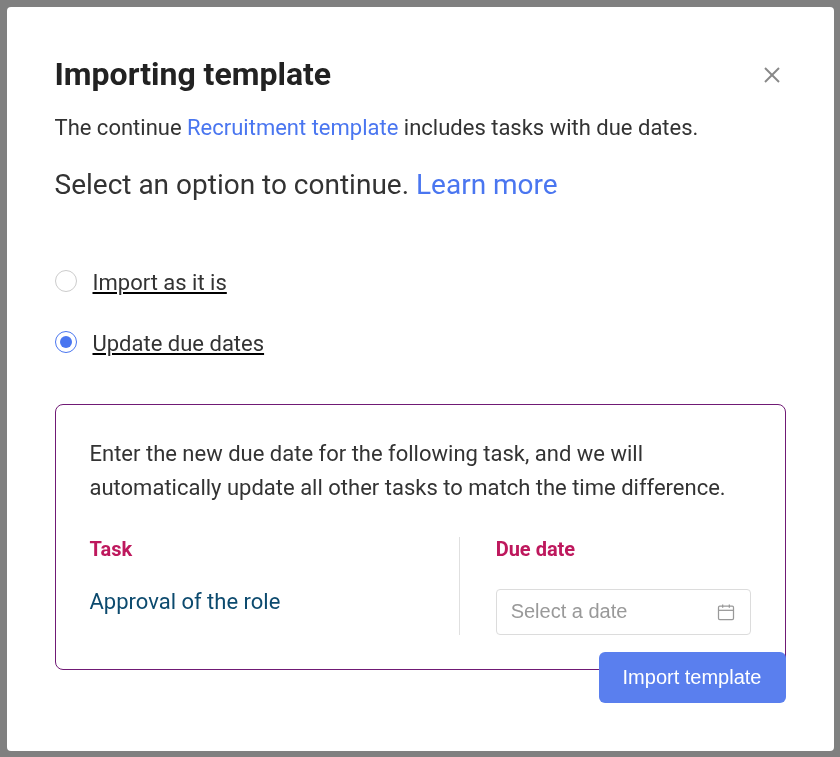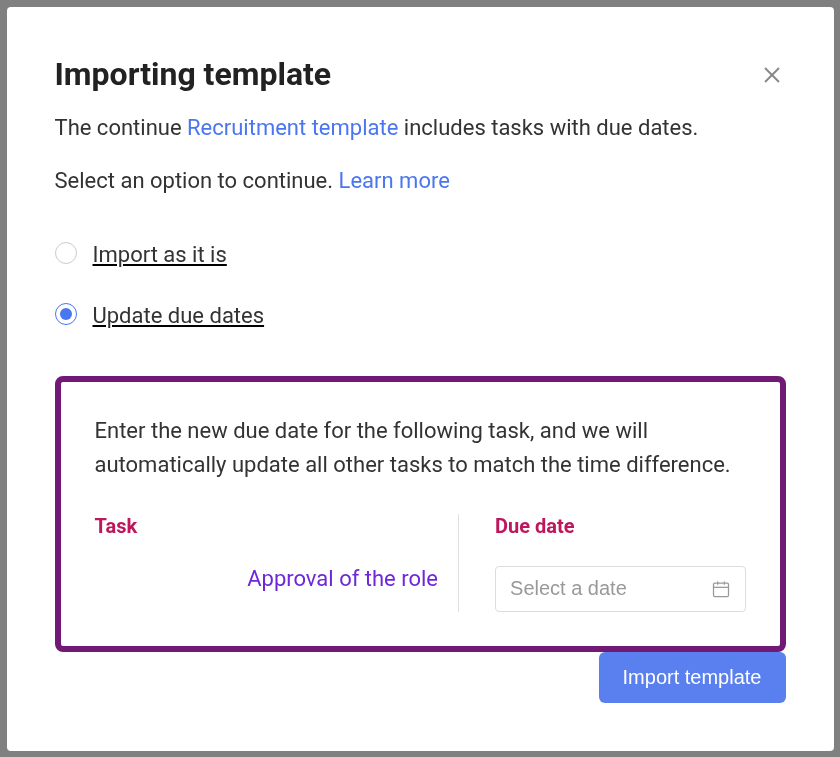--- a/index.html
+++ b/index.html
@@ -54,24 +54,24 @@
       font-size: 22px;
       color: #333333;
       line-height: 1.5;
       margin-bottom: 20px;
     }
     .description .link {
       color: #4a76f0;
       text-decoration: none;
     }
     .prompt-line {
-      font-size: 22px;
+      font-size: 28px;
       color: #333333;
       line-height: 1.5;
-      margin-bottom: 45px;
+      margin-bottom: 64px;
     }
     .prompt-line .link {
       color: #4a76f0;
       text-decoration: none;
     }
     .radio-group {
       margin-bottom: 48px;
     }
     .radio-option {
       display: flex;
@@ -98,21 +98,21 @@
       width: 12px;
       height: 12px;
       border-radius: 50%;
       background: #4a76f0;
     }
     .radio-label {
       font-size: 22px;
       color: #333333;
     }
     .panel {
-      border: 6px solid #701a75;
+      border: 1px solid #701a75;
       border-radius: 8px;
       padding: 32px 34px 34px 34px;
       margin-bottom: 40px;
     }
     .panel-instruction {
       font-size: 22px;
       color: #333333;
       line-height: 1.55;
       margin-bottom: 32px;
     }
@@ -129,22 +129,21 @@
       padding-left: 36px;
     }
     .col-header {
       font-size: 20px;
       font-weight: 700;
       color: #be185d;
       margin-bottom: 28px;
     }
     .task-name {
       font-size: 22px;
-      color: #6d28d9;
-      text-align: right;
+      color: #0c4a6e;
     }
     .date-input {
       position: relative;
       border: 1px solid #dcdcdc;
       border-radius: 4px;
       height: 46px;
       display: flex;
       align-items: center;
       padding: 12px 14px;
       background: #ffffff;

